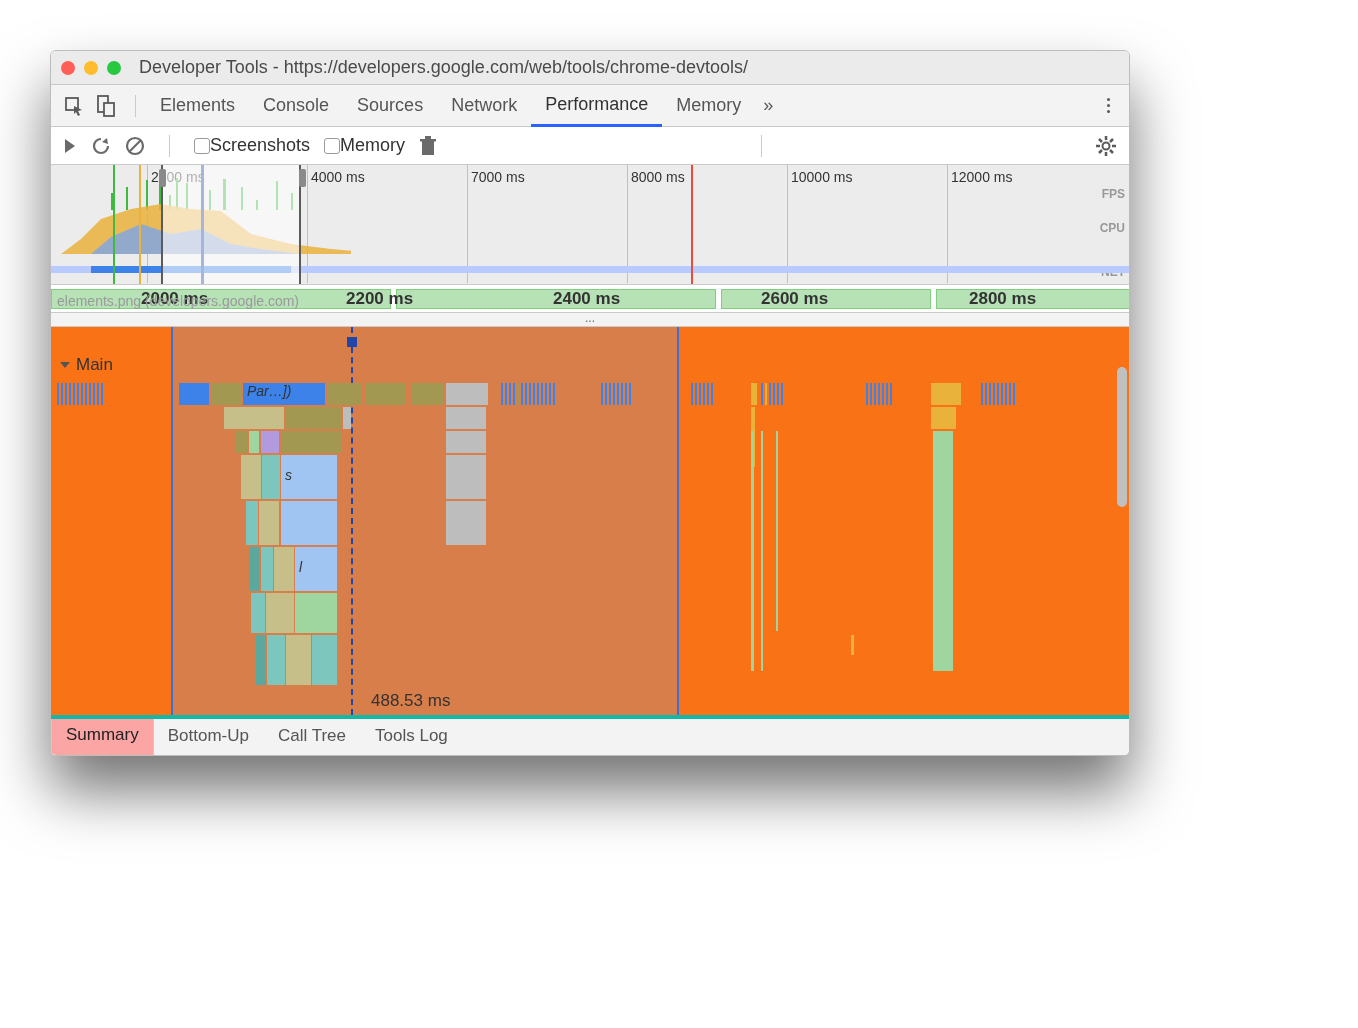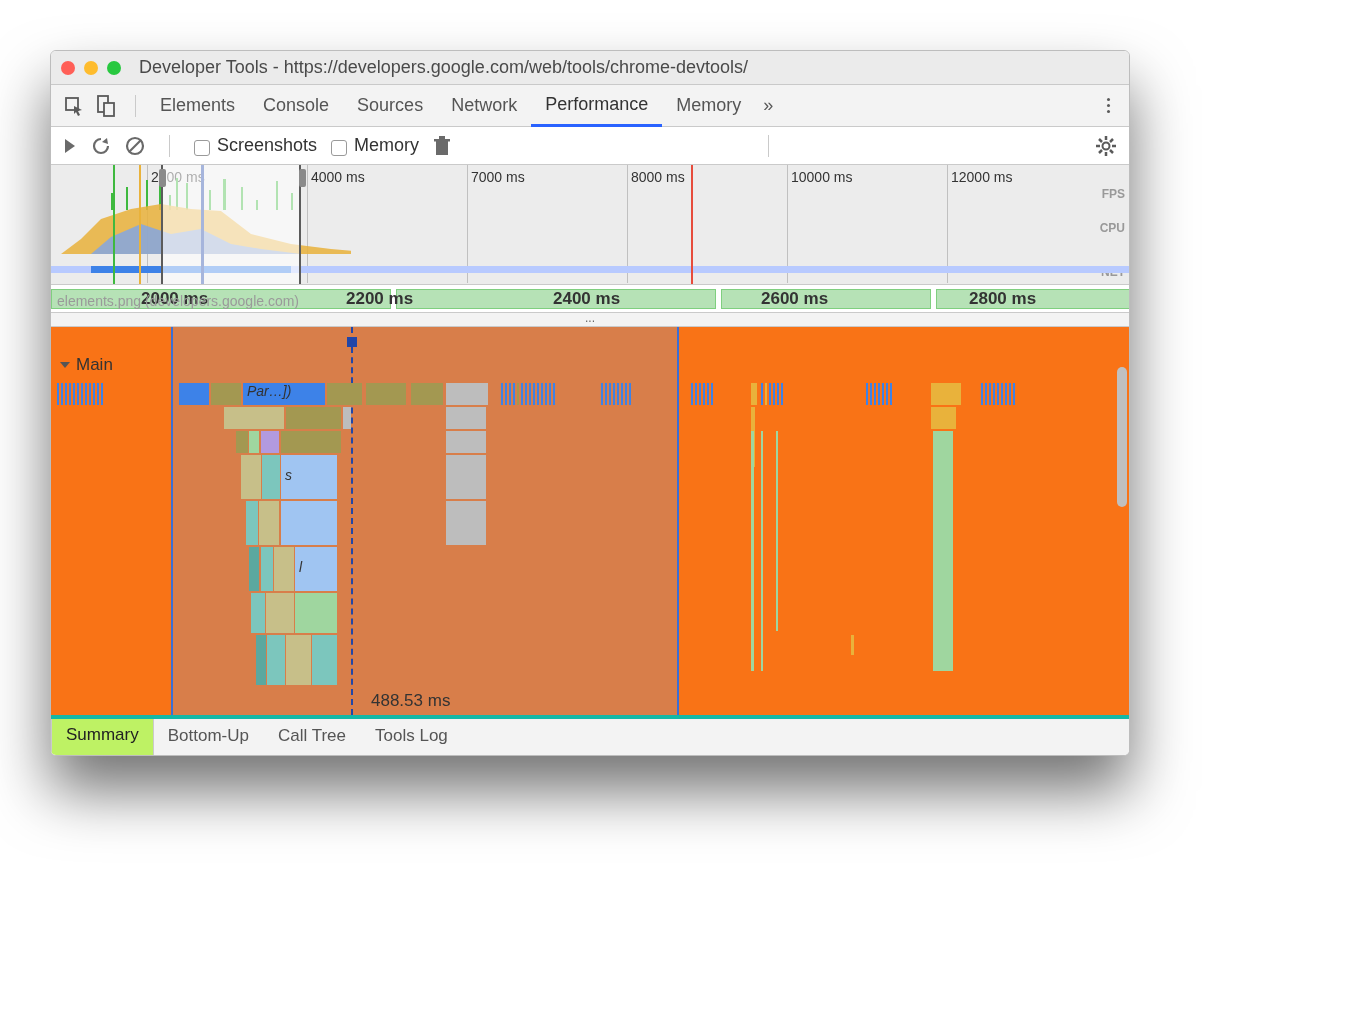--- a/index.html
+++ b/index.html
@@ -21,21 +21,21 @@
   .tab.active { color: #333; border-bottom: 3px solid #2962ff; }
   .flex-spacer { flex: 1; }
   .chevrons { font-size: 18px; color: #5a5a5a; padding: 0 8px; }
   .kebab { width: 22px; display: flex; flex-direction: column; align-items: center; gap: 3px; }
   .kebab span { width: 3px; height: 3px; background: #5a5a5a; border-radius: 50%; }
   
   .toolbar { height: 38px; background: #fff; border-bottom: 1px solid #cacaca; display: flex; align-items: center; padding: 0 12px; gap: 14px; }
   .tb-icon { color: #6a6a6a; display: flex; align-items: center; }
   .cb { width: 16px; height: 16px; border: 1px solid #9a9a9a; border-radius: 3px; }
   .tb-label { font-size: 18px; color: #333; }
-  .tb-group { display: flex; align-items: flex-end; gap: 7px; }
+  .tb-group { display: flex; align-items: center; }
   .gear { margin-left: auto; color: #5a5a5a; }
   
   .overview { height: 120px; background: #ececec; position: relative; border-bottom: 1px solid #cacaca; }
   .ov-ticks { position: absolute; top: 4px; left: 0; right: 0; height: 16px; display: flex; font-size: 14px; color: #333; }
   .ov-tick { position: absolute; top: 0; }
   .ov-tick::before { content: ''; position: absolute; left: -4px; top: -4px; width: 1px; height: 118px; background: #c0c0c0; }
   .ov-label { position: absolute; right: 4px; font-size: 12px; color: #999; font-weight: bold; }
   .ov-sel { position: absolute; top: 0; bottom: 0; left: 110px; width: 140px; background: rgba(255,255,255,0.6); border-left: 2px solid #5b5b5b; border-right: 2px solid #5b5b5b; }
   .ov-handle { position: absolute; top: 4px; width: 7px; height: 18px; background: #8a8a8a; border-radius: 2px; }
   .ov-handle.left { left: 108px; }
@@ -69,21 +69,21 @@
   .c-dteal { background: #5ba89f; }
   .c-green { background: #9fd69f; }
   .c-purple { background: #b29adf; }
   .bar-label { font-size: 14px; color: #333; padding-left: 4px; overflow: hidden; white-space: nowrap; font-style: italic; }
   .stripes { position: absolute; display: flex; gap: 2px; }
   .stripes span { width: 2px; }
   .scrollbar { position: absolute; right: 2px; top: 40px; width: 10px; height: 140px; background: #c0c0c0; border-radius: 5px; }
   
   .bottom-tabs { height: 36px; background: #f3f3f3; display: flex; align-items: stretch; }
   .btab { font-size: 17px; color: #555; padding: 7px 14px; border-right: 1px solid #f3f3f3; }
-  .btab.active { background: #bef264; color: #222; border: 1px solid #cacaca; border-bottom: none; border-top: none; margin-top: -1px; }
+  .btab.active { background: #fca5a5; color: #222; border: 1px solid #cacaca; border-bottom: none; border-top: none; margin-top: -1px; }
 </style>
 </head>
 <body>
 
 <div class="window">
 
   <div class="titlebar">
     <div class="traffic">
       <div class="dot red"></div>
       <div class="dot yellow"></div>

